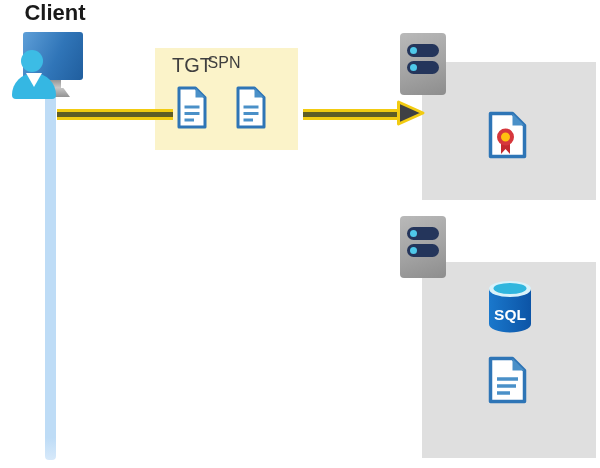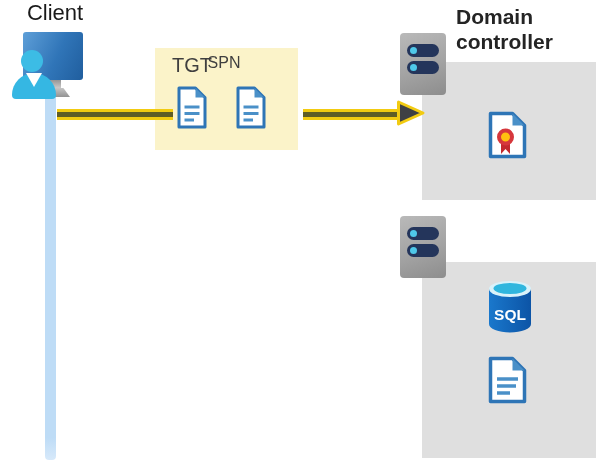--- a/index.html
+++ b/index.html
@@ -3,21 +3,21 @@
 <meta charset="utf-8">
 <style>
   html,body{margin:0;padding:0;background:#ffffff;}
   #canvas{
     position:relative;width:600px;height:468px;background:#ffffff;overflow:hidden;
     font-family:"Liberation Sans",sans-serif;
   }
   .abs{position:absolute;}
 
   
-  .client-label{left:0;top:5;width:110px;text-align:center;font-size:22px;font-weight:normal;color:#1a1a1a;z-index:5;}
+  .client-label{left:0;top:5;width:110px;text-align:center;font-size:22px;font-weight:bold;color:#1a1a1a;z-index:5;}
   .monitor{left:23px;top:32px;width:60px;height:48px;border-radius:3px;
     background:linear-gradient(115deg,#5E9FD8 0%,#3075B8 55%,#205E9E 100%);z-index:4;}
   .stand-neck{left:48px;top:78px;width:13px;height:11px;
     background:linear-gradient(#898989,#cfcfcf);z-index:3;}
   .stand-base{left:40px;top:88px;width:30px;height:9px;
     background:linear-gradient(#c4c4c4,#939393);
     clip-path:polygon(22% 0,78% 0,100% 100%,0 100%);z-index:3;}
   .person-head{left:21px;top:50px;width:22px;height:22px;border-radius:50%;background:#3CBCE5;z-index:6;}
   .person-body{left:12px;top:73px;width:44px;height:26px;border-radius:22px 22px 4px 4px;background:#35B7E3;z-index:6;}
   .person-collar{left:26px;top:73px;width:16px;height:14px;background:#ffffff;
@@ -107,21 +107,20 @@
 
   <div class="abs panel dc-panel"></div>
   <div class="abs server dc-server">
     <div class="pill pill1">
       <div class="dot"></div>
     </div>
     <div class="pill pill2">
       <div class="dot"></div>
     </div>
   </div>
-  <div class="abs panel-title dc-title">Domain controller</div>
   <svg class="abs cert-icon" viewBox="0 0 39 48">
     <path d="M2.5 2.5 H24.5 L36.5 14.5 V45.5 H2.5 Z" fill="#ffffff" stroke="#2E75B6" stroke-width="3.5" stroke-linejoin="round"></path>
     <path d="M24.5 2.5 L36.5 14.5 H24.5 Z" fill="#4A90C8"></path>
     <path d="M13 30 V43 L17.5 38 L22 43 V30 Z" fill="#C3292E"></path>
     <circle cx="17.5" cy="26" r="6.5" fill="#FFC010" stroke="#D6373C" stroke-width="4"></circle>
   </svg>
 
   <div class="abs panel lx-panel"></div>
   <div class="abs server lx-server">
     <div class="pill pill1">

